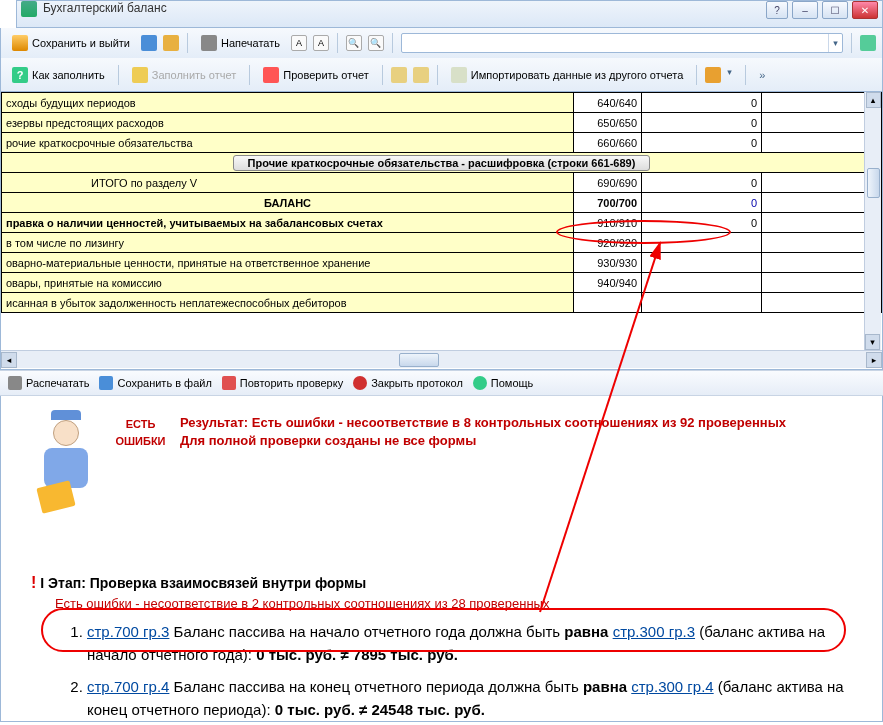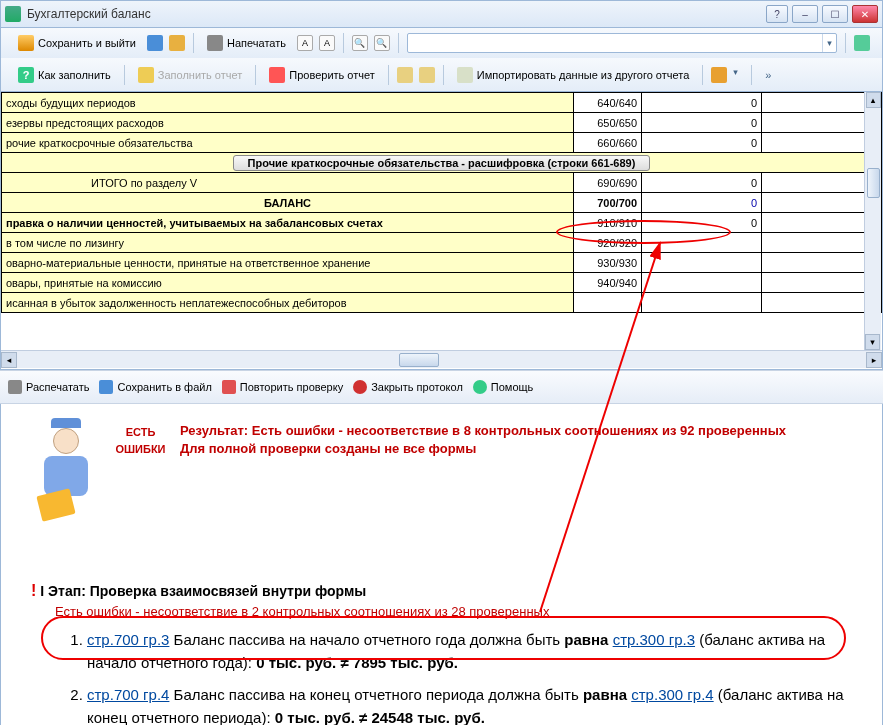--- a/index.html
+++ b/index.html
@@ -1,28 +1,28 @@
 <!DOCTYPE html>
 <html><head>
 <meta charset="utf-8">
 <style>
 * { box-sizing: border-box; margin: 0; padding: 0; }
 body { font-family: Tahoma, Arial, sans-serif; font-size: 11px; background: #fff; width: 883px; height: 725px; overflow: hidden; position: relative; }
 
 
-.titlebar { height: 28px; background: linear-gradient(#eef4fb,#dce8f7); border: 1px solid #9db8d8; display: flex; align-items: center; padding: 0 4px; }
+.titlebar { height: 28px; background: linear-gradient(#eef4fb,#dce8f7); border: 1px solid #9db8d8; display: flex; align-items: flex-start; padding: 0 4px; margin-left: 16px; }
 .titlebar .ticon { width: 16px; height: 16px; background: linear-gradient(#4a8,#2a6); border-radius: 2px; margin-right: 6px; }
 .titlebar .title { flex: 1; font-size: 12px; color: #333; }
 .titlebar .wbtns { display: flex; gap: 4px; }
 .titlebar .wbtn { width: 26px; height: 18px; border: 1px solid #8aa6c8; background: linear-gradient(#f7faff,#d6e3f3); border-radius: 2px; display: flex; align-items: center; justify-content: center; font-size: 10px; color: #446; }
 .titlebar .wbtn.close { background: linear-gradient(#f8a,#c33); color: #fff; border-color: #a33; }
 .titlebar .wbtn.help { width: 22px; }
 
 
-.tb { height: 30px; background: linear-gradient(#f6f9fd,#e4edf8); border-left: 1px solid #9db8d8; border-right: 1px solid #9db8d8; display: flex; align-items: center; padding: 0 12px; gap: 6px; font-size: 11px; }
+.tb { height: 30px; background: linear-gradient(#f6f9fd,#e4edf8); border-left: 1px solid #9db8d8; border-right: 1px solid #9db8d8; display: flex; align-items: center; padding: 0 6px; gap: 6px; font-size: 11px; }
 .tb2 { height: 34px; border-bottom: 1px solid #9db8d8; }
 .tb .btn { display: flex; align-items: center; gap: 4px; padding: 2px 5px; border-radius: 2px; cursor: pointer; }
 .tb .ic { width: 16px; height: 16px; display: inline-block; border-radius: 2px; }
 .tb .sep { width: 1px; height: 20px; background: #b8cade; margin: 0 2px; }
 .tb .longfield { flex: 1; height: 20px; background: #fff; border: 1px solid #9db8d8; border-radius: 2px; display: flex; align-items: center; }
 .tb .longfield .dd { width: 14px; height: 18px; border-left: 1px solid #cad8ea; display: flex; align-items: center; justify-content: center; margin-left: auto; color: #468; font-size: 9px; }
 .disabled { color: #a9a9a9; }
 
 .ic-save-exit { background: linear-gradient(#fc6,#d80); }
 .ic-disk { background: #4a8ed8; }
@@ -60,21 +60,21 @@
 .hscroll .arr { width:16px; height:16px; background:#d0dcec; border:1px solid #a8b8cc; display:flex; align-items:center; justify-content:center; font-size:9px; }
 .hscroll .track { flex:1; position:relative; height:16px; }
 .hscroll .thumb { position:absolute; left:45%; width:40px; height:14px; top:1px; background:linear-gradient(#eef4fb,#c8d8ec); border:1px solid #98b0cc; border-radius:2px; }
 
 
 .vscroll { position:absolute; right:1px; top:0; width:17px; height:258px; background:#e8eef7; border-left:1px solid #c0cde0; }
 .vscroll .arr { width:15px; height:16px; background:#d0dcec; border:1px solid #a8b8cc; display:flex; align-items:center; justify-content:center; font-size:9px; margin:0 auto; }
 .vscroll .thumb { width:13px; height:30px; margin:60px auto 0; background:linear-gradient(90deg,#eef4fb,#c8d8ec); border:1px solid #98b0cc; border-radius:2px; }
 
 
-.ptoolbar { height: 26px; background: linear-gradient(#f9fbfe,#e6edf7); border-top:1px solid #c8d4e4; border-bottom:1px solid #c8d4e4; display:flex; align-items:center; padding:16px 8px; gap:10px; }
+.ptoolbar { height: 26px; background: linear-gradient(#f9fbfe,#e6edf7); border-top:1px solid #c8d4e4; border-bottom:1px solid #c8d4e4; display:flex; align-items:center; padding:8px 8px; gap:10px; }
 .ptoolbar .pitem { display:flex; align-items:center; gap:4px; cursor:pointer; }
 .ptoolbar .pic { width:14px; height:14px; border-radius:2px; display:inline-block; }
 
 
 .proto { height: 326px; overflow-y: auto; overflow-x: hidden; padding: 18px 30px 10px 30px; position:relative; border-left:1px solid #9db8d8; border-right:1px solid #9db8d8; border-bottom:1px solid #9db8d8; background:#fff; }
 .hdrrow { display:flex; gap: 12px; align-items:flex-start; margin-bottom: 60px; }
 .officer { width: 70px; height: 100px; position:relative; }
 .officer .head { width:26px; height:26px; background:#f8e0c8; border-radius:50%; margin:0 auto; border:1px solid #c0a080; }
 .officer .cap { width:30px; height:10px; background:#6090d8; border-radius:4px 4px 0 0; margin:-4px auto 0; }
 .officer .body { width:44px; height:40px; background:#80a8e8; border-radius:8px; margin:2px auto 0; }

